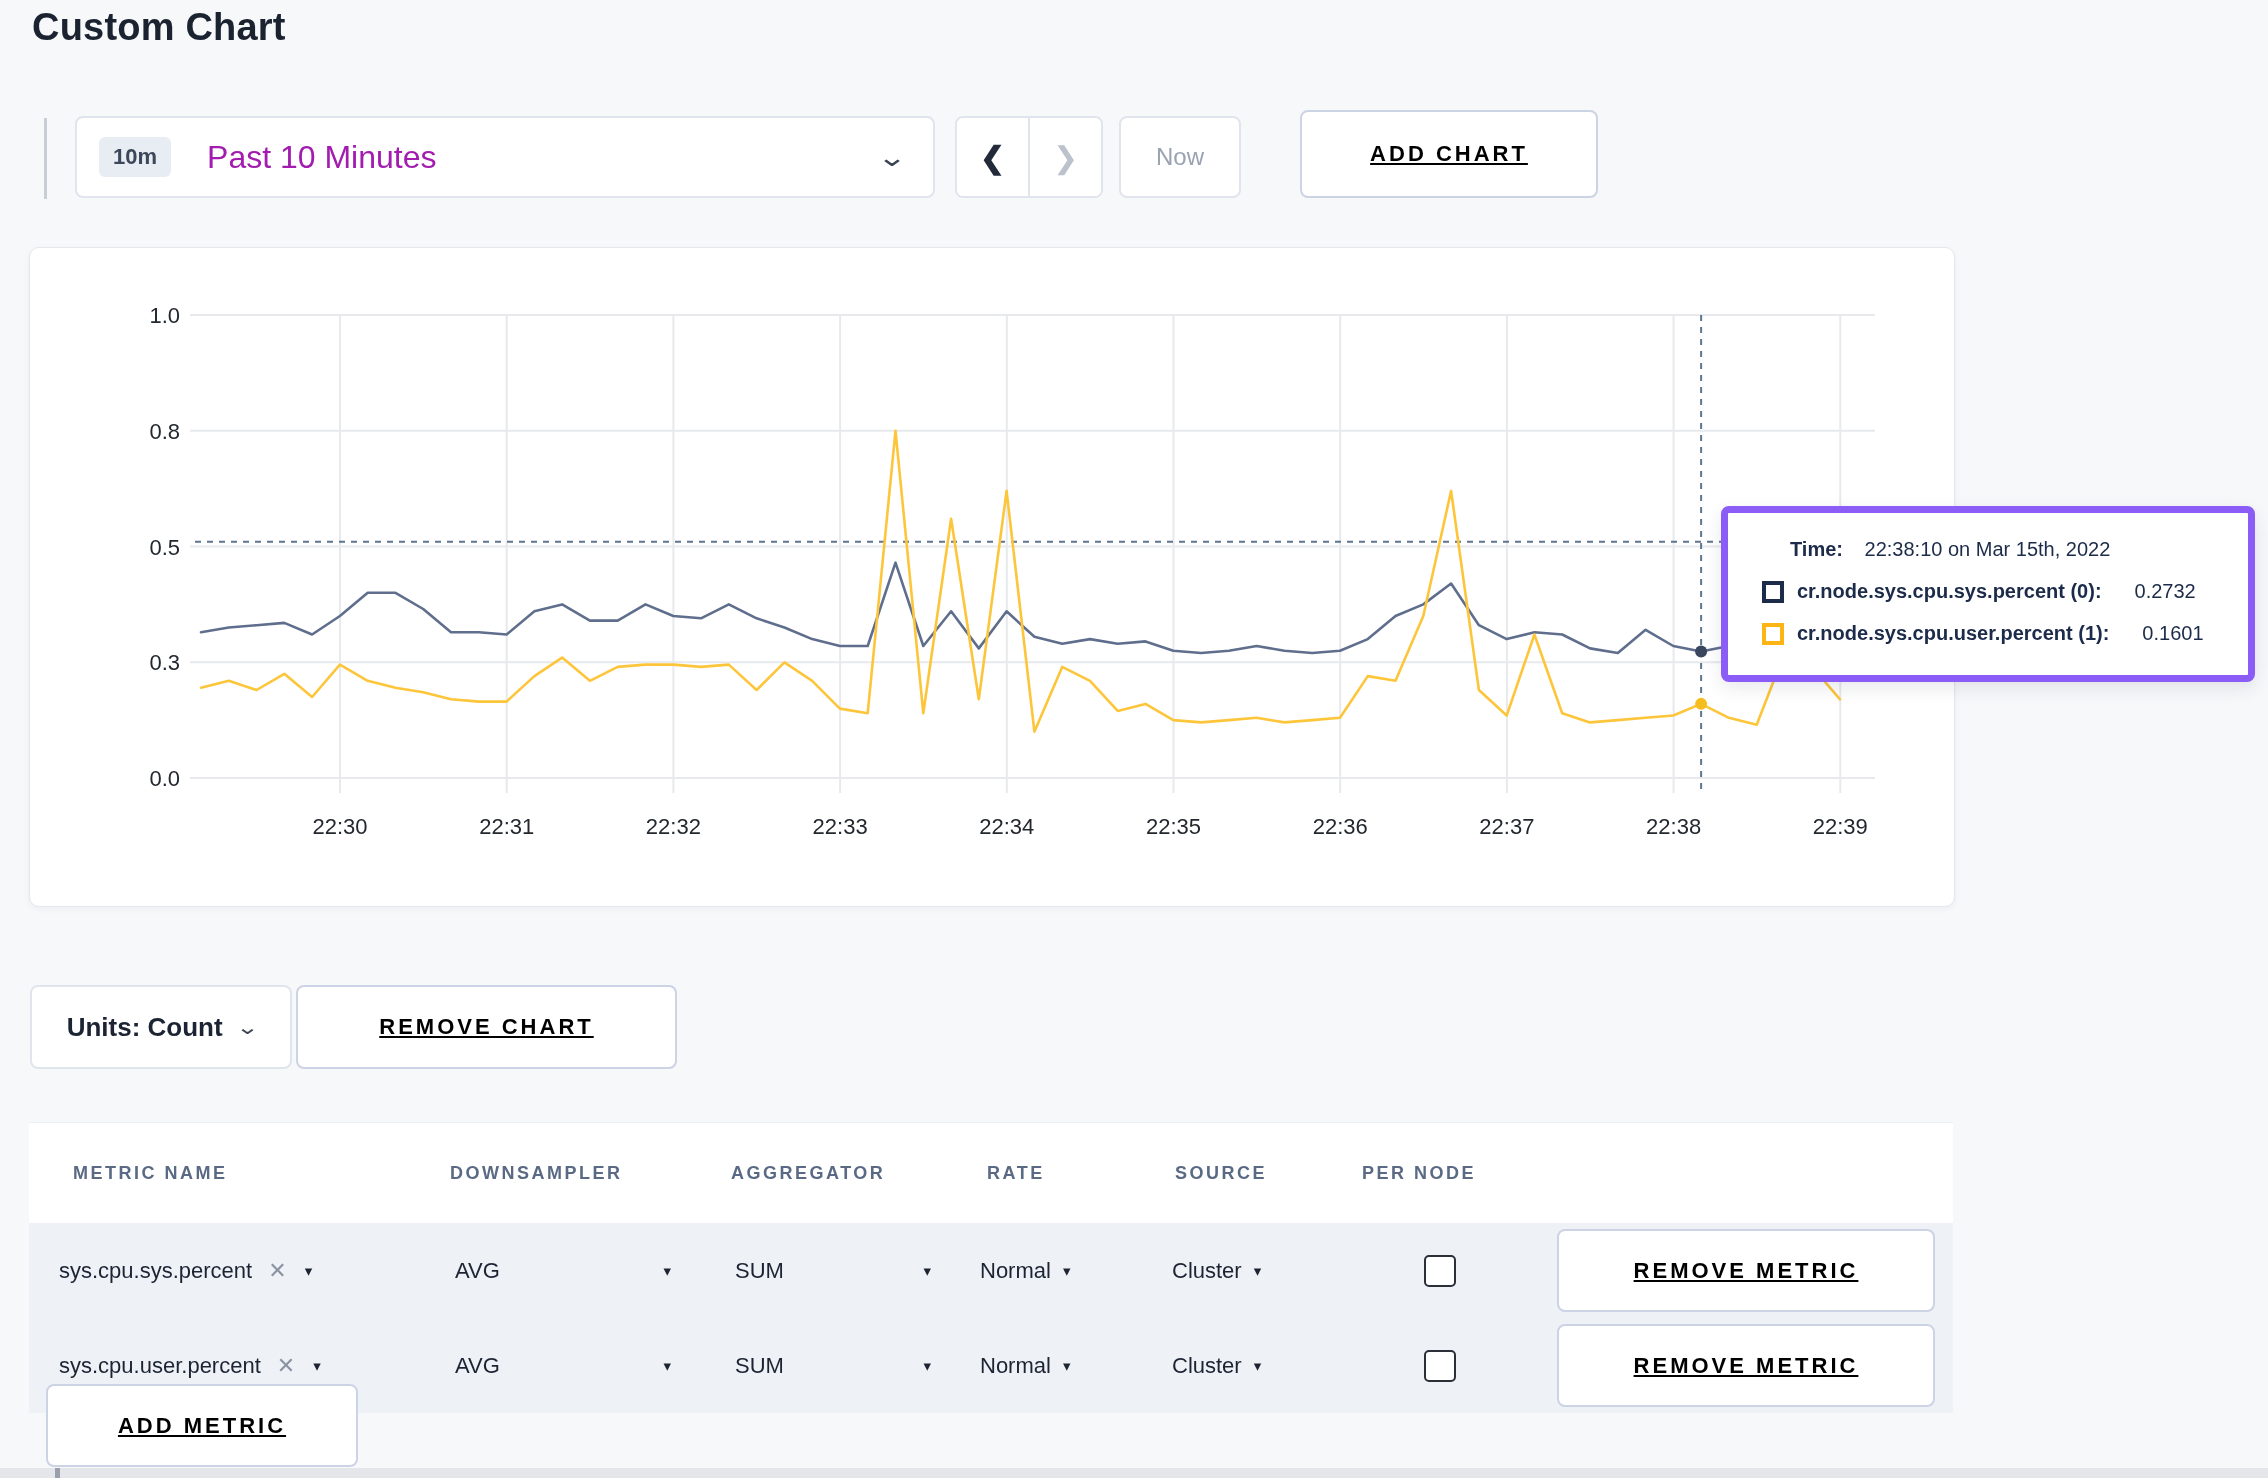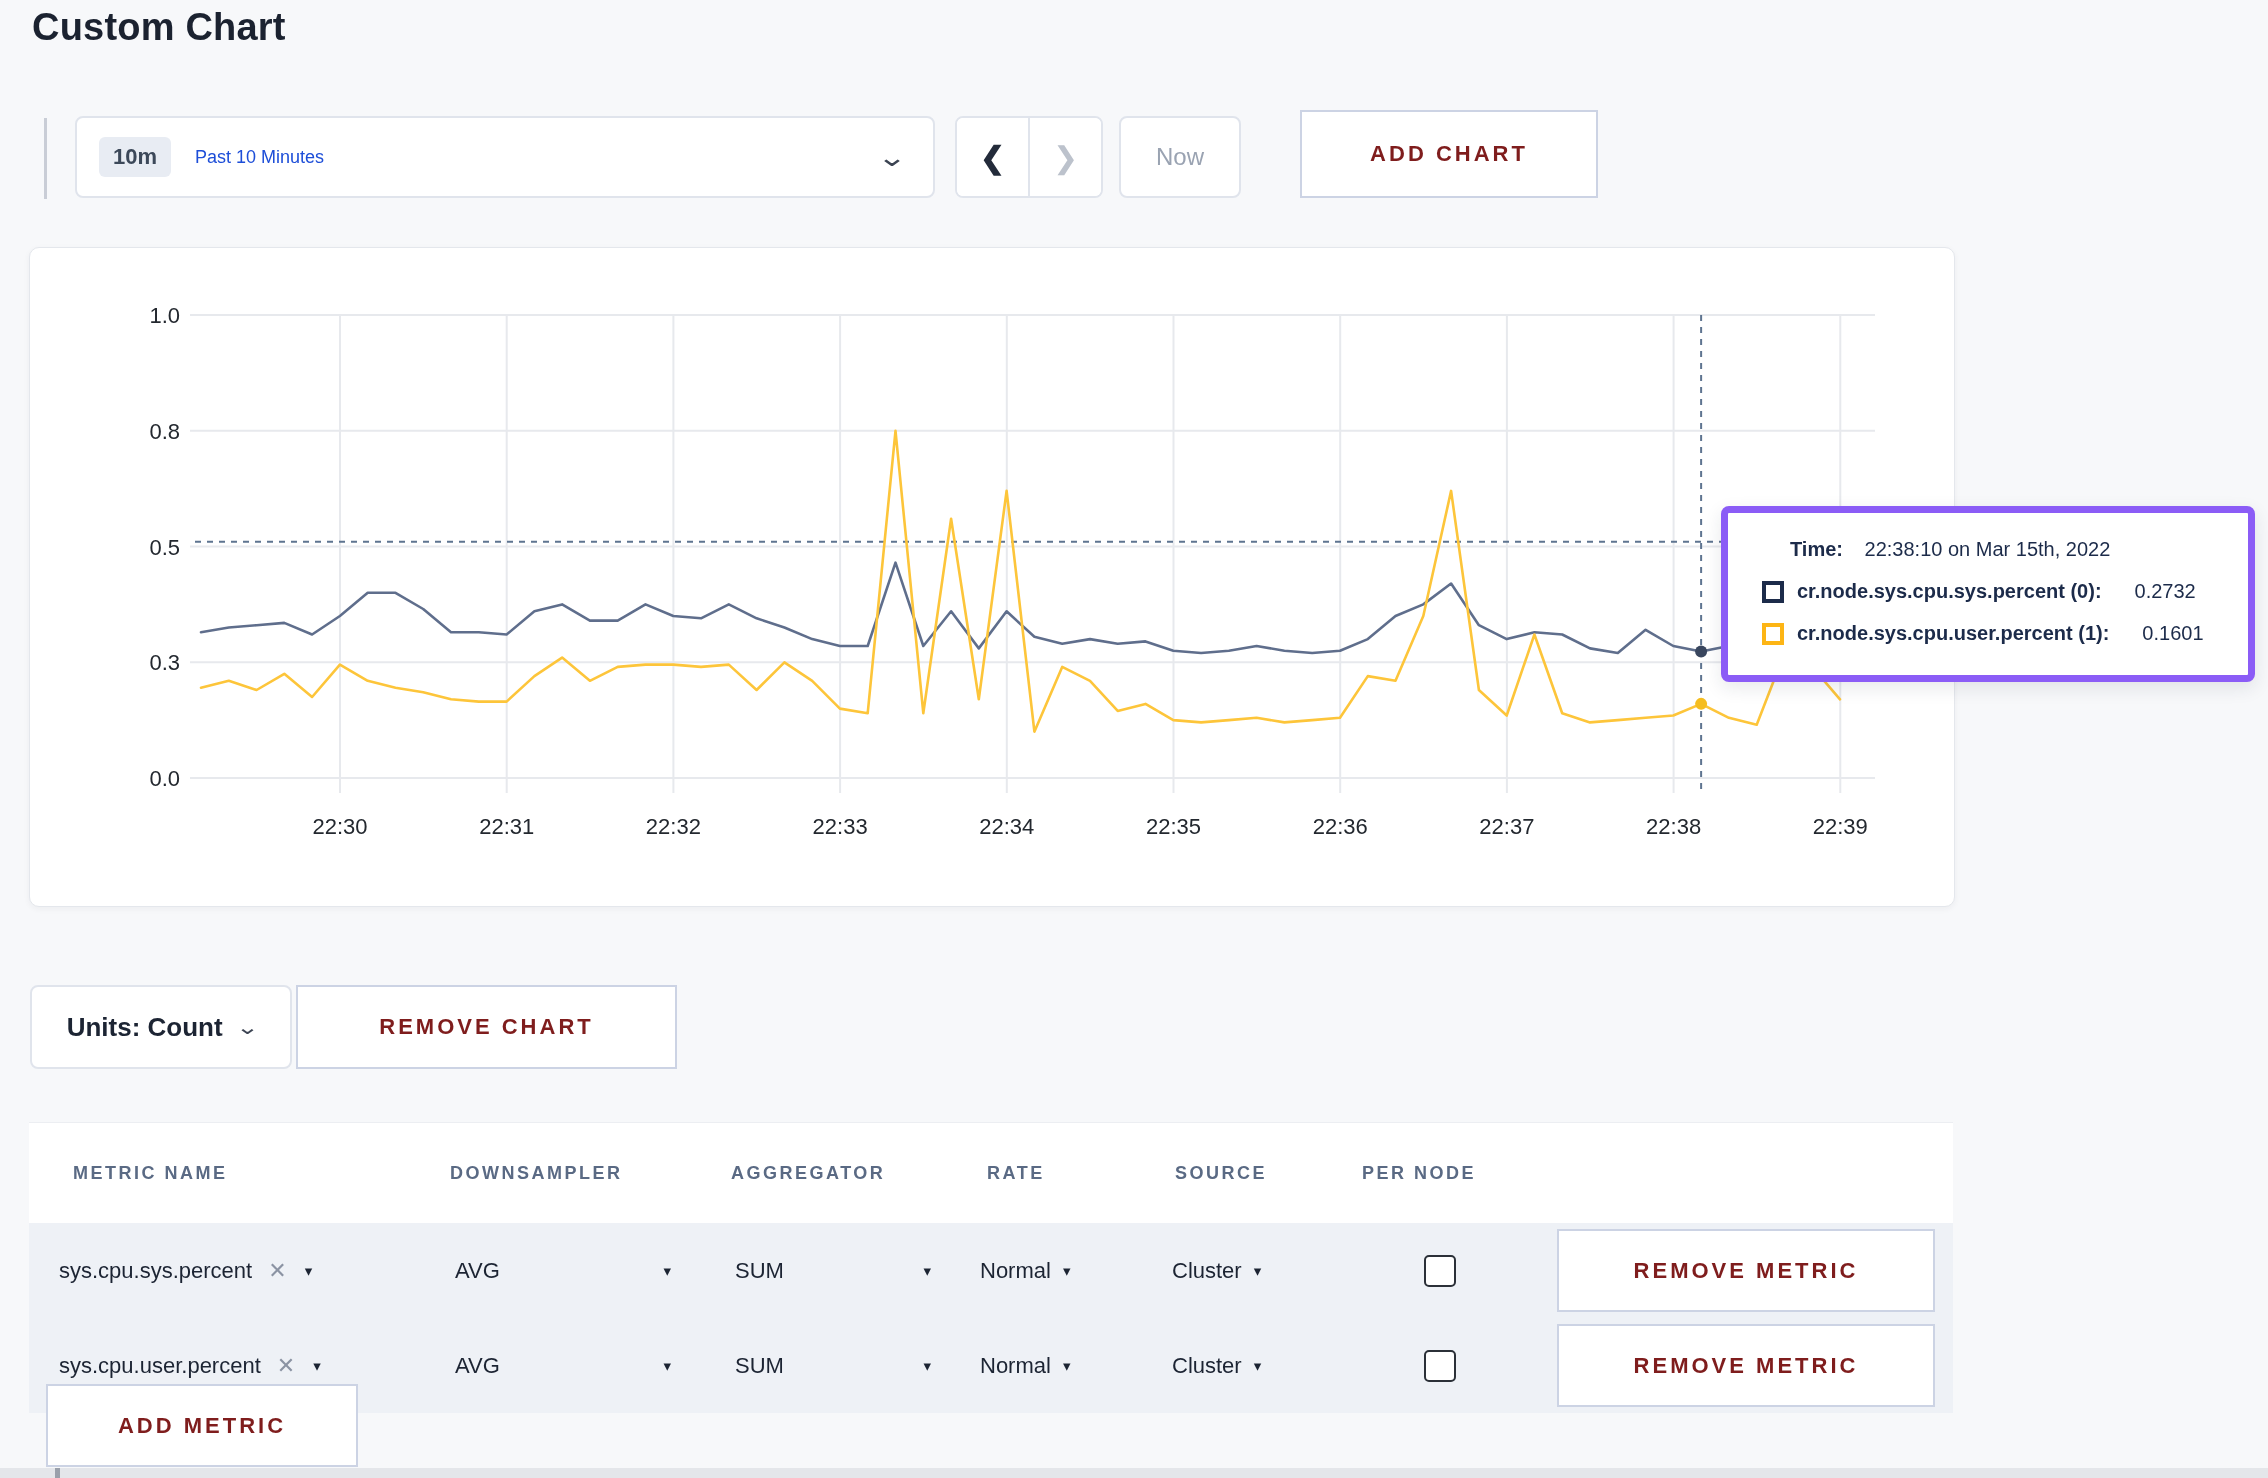--- a/index.html
+++ b/index.html
@@ -4,28 +4,28 @@
 <style>
   html,body{margin:0;padding:0;}
   body{width:2268px;height:1478px;background:#f7f8fa;font-family:"Liberation Sans",sans-serif;color:#1c2433;overflow:hidden;}
   .screen{position:relative;width:2268px;height:1478px;}
 
   
   .page-title{position:absolute;left:32px;top:6px;font-size:38px;font-weight:600;color:#1b2230;letter-spacing:.2px;}
   .accent-line{position:absolute;left:44px;top:118px;width:3px;height:81px;background:#c9cdd6;}
   .time-dropdown{position:absolute;left:75px;top:116px;width:860px;height:82px;background:#fff;border:2px solid #e0e4ec;border-radius:8px;display:flex;align-items:center;box-sizing:border-box;cursor:pointer;}
   .time-badge{margin-left:22px;background:#e8ecf3;border-radius:6px;padding:7px 14px;font-size:22px;font-weight:bold;color:#3c4859;}
-  .time-label{margin-left:24px;font-size:18px;color:#1d4ed8;}
+  .time-label{margin-left:36px;font-size:32px;color:#a21caf;}
   .chev{margin-left:auto;margin-right:30px;font-size:26px;color:#3c4453;transform:scaleX(1.4);}
   .pager{position:absolute;left:955px;top:116px;width:148px;height:82px;background:#fff;border:2px solid #e0e4ec;border-radius:8px;display:flex;box-sizing:border-box;overflow:hidden;}
   .pager .pg{flex:1;display:flex;align-items:center;justify-content:center;font-size:30px;cursor:pointer;background:#fff;border:none;}
   .pager .pg.prev{border-right:2px solid #e0e4ec;color:#232b3a;font-weight:bold;}
   .pager .pg.next{color:#bcc2cc;}
   .now-btn{position:absolute;left:1119px;top:116px;width:122px;height:82px;background:#fff;border:2px solid #e0e4ec;border-radius:8px;font-size:24px;color:#9aa3b2;font-family:inherit;cursor:pointer;}
-  .blue-btn{background:#fff;border:2px solid #ccd3e4;border-radius:0;color:#7f1d1d;font-weight:bold;letter-spacing:3px;font-family:inherit;font-size:22px;cursor:pointer;}
+  .blue-btn{background:#fff;border:2px solid #ccd3e4;border-radius:8px;color:#000000;font-weight:bold;letter-spacing:3px;font-family:inherit;font-size:22px;cursor:pointer;text-decoration:underline;}
   .add-chart-btn{position:absolute;left:1300px;top:110px;width:298px;height:88px;}
 
   
   .chart-card{position:absolute;left:29px;top:247px;width:1924px;height:658px;background:#fff;border:1px solid #e4e7ec;border-radius:10px;box-shadow:0 2px 6px rgba(30,40,60,.05);}
   .chart-card svg{display:block;}
 
   
   .chart-tooltip{position:absolute;left:1721px;top:506px;width:534px;height:176px;background:#fff;border:7px solid #8b5cf6;border-radius:8px;box-shadow:0 6px 18px rgba(30,40,60,.10);box-sizing:border-box;padding:25px 24px 0 34px;z-index:5;font-size:20px;color:#1c2b4a;}
   .tt-time{margin-left:28px;}
   .tt-time .lbl{font-weight:bold;}

